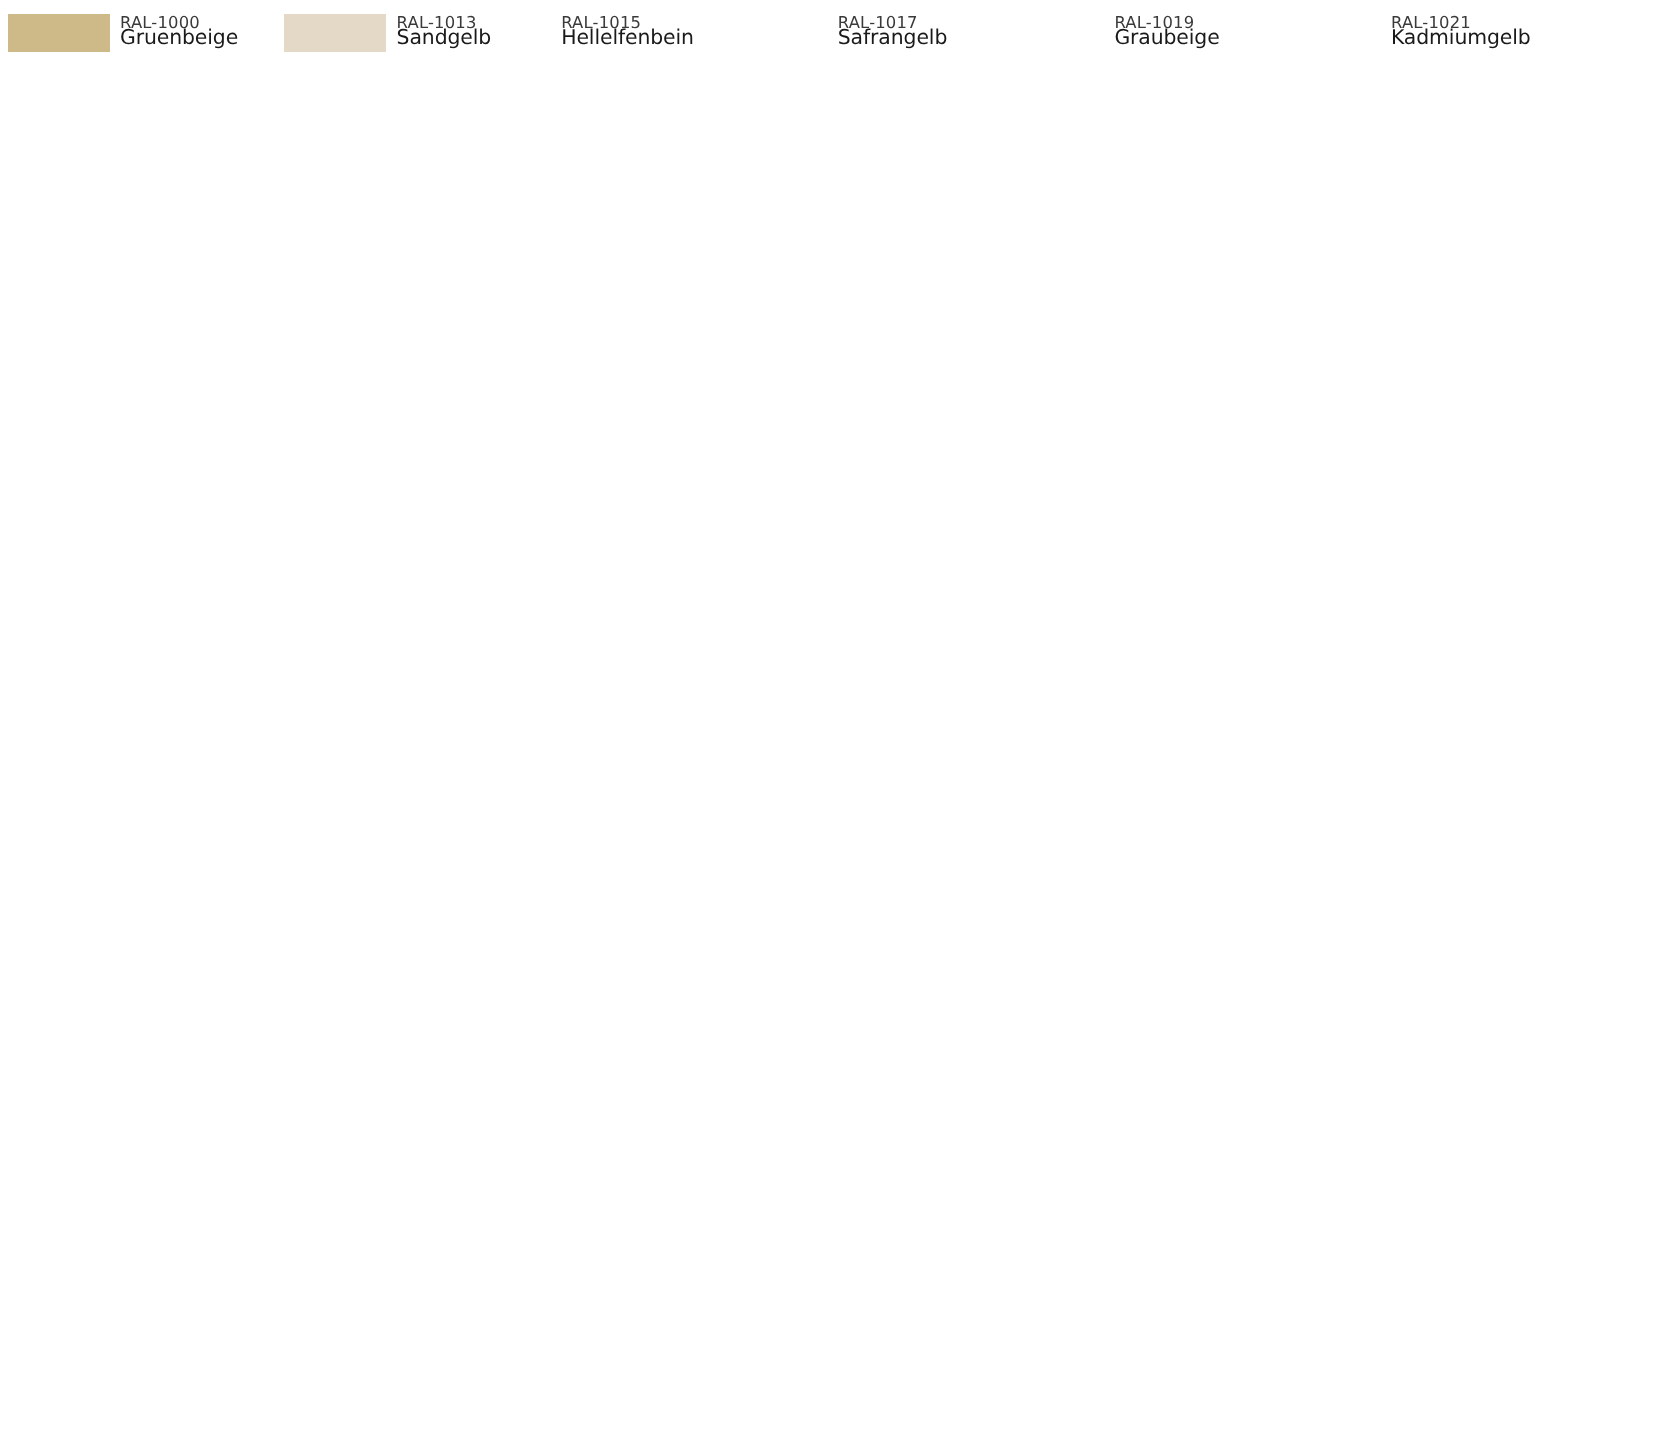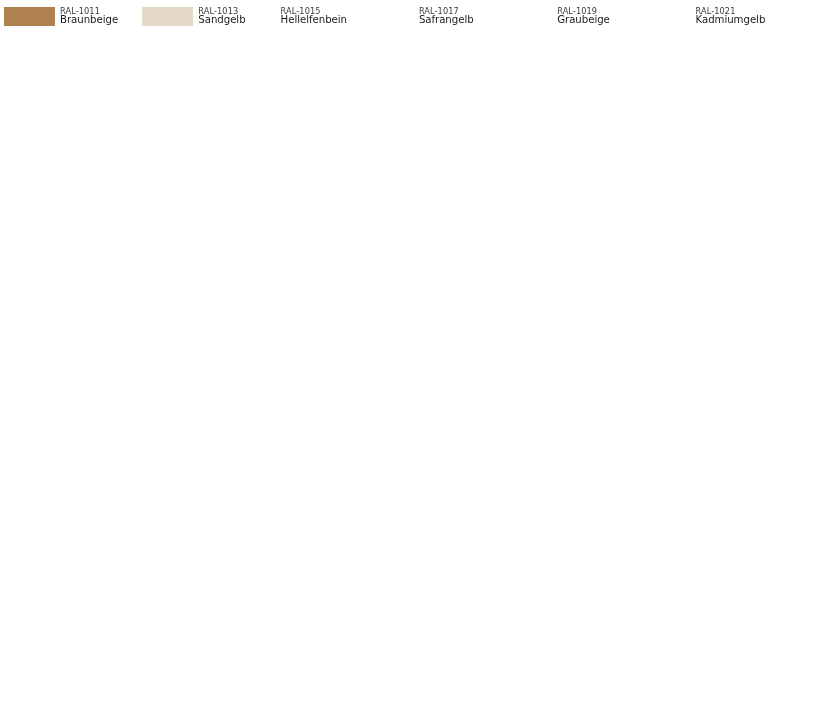--- a/index.html
+++ b/index.html
@@ -55,24 +55,24 @@
     color: #1a1a1a;
     white-space: nowrap;
     letter-spacing: -0.05px;
   }
 </style>
 </head>
 <body>
 
 <div id="chart">
     <div class="cell">
-      <div class="swatch" style="background: rgb(175, 128, 80);"></div>
-      <div class="labels">
-        <div class="code">RAL-1011</div>
-        <div class="name">Braunbeige</div>
+      <div class="swatch" style="background: rgb(205, 186, 136);"></div>
+      <div class="labels">
+        <div class="code">RAL-1000</div>
+        <div class="name">Gruenbeige</div>
       </div>
     </div>
     <div class="cell">
       <div class="swatch" style="background: rgb(227, 217, 198);"></div>
       <div class="labels">
         <div class="code">RAL-1013</div>
         <div class="name">Sandgelb</div>
       </div>
     </div>
     <div class="cell">

